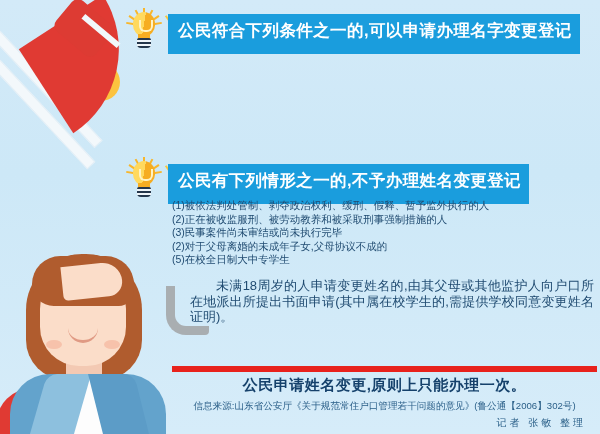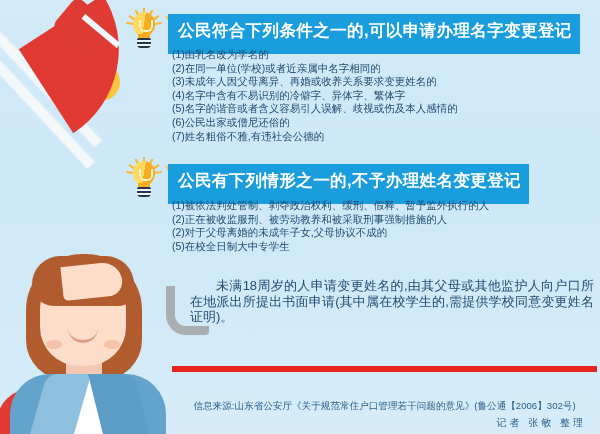--- a/index.html
+++ b/index.html
@@ -240,47 +240,40 @@
     <div class="neck"></div>
     <div class="cap">
         <i style="top:2px"></i>
         <i style="top:6px"></i>
       </div>
   </div>
 
   <div class="banner-tick" style="left:164px; top:18px;"></div>
   <div class="banner" style="left:168px; top:14px;">公民符合下列条件之一的,可以申请办理名字变更登记</div>
 
-  <div class="list" style="left:172px; top:48px;">
-    <div>(1)由乳名改为学名的</div>
-    <div>(2)在同一单位(学校)或者近亲属中名字相同的</div>
-    <div>(3)未成年人因父母离异、再婚或收养关系要求变更姓名的</div>
-    <div>(4)名字中含有不易识别的冷僻字、异体字、繁体字</div>
-    <div>(5)名字的谐音或者含义容易引人误解、歧视或伤及本人感情的</div>
-    <div>(6)公民出家或僧尼还俗的</div>
-    <div>(7)姓名粗俗不雅,有违社会公德的</div>
-  </div>
 
   <div class="banner-tick" style="left:164px; top:168px;"></div>
   <div class="banner" style="left:168px; top:164px;">公民有下列情形之一的,不予办理姓名变更登记</div>
 
   <div class="list" style="left:172px; top:199px;">
     <div>(1)被依法判处管制、剥夺政治权利、缓刑、假释、暂予监外执行的人</div>
     <div>(2)正在被收监服刑、被劳动教养和被采取刑事强制措施的人</div>
+    <div>(3)民事案件尚未审结或尚未执行完毕</div>
     <div>(2)对于父母离婚的未成年子女,父母协议不成的</div>
     <div>(5)在校全日制大中专学生</div>
   </div>
 
   <div class="quote-mark"></div>
 
   <div class="para" style="left:190px; top:278px;">
     <p>未满18周岁的人申请变更姓名的,由其父母或其他监护人向户口所在地派出所提出书面申请(其中属在校学生的,需提供学校同意变更姓名证明)。</p>
   </div>
 
   <div class="red-rule"></div>
+  <div class="conclusion">公民申请姓名变更,原则上只能办理一次。</div>
   <div class="source">信息来源:山东省公安厅《关于规范常住户口管理若干问题的意见》(鲁公通【2006】302号)</div>
   <div class="byline">记者 张敏 整理</div>
 
   <div class="woman">
     <div class="w-hair-back"></div>
     <div class="w-neck"></div>
     <div class="w-body"></div>
     <div class="w-shirt"></div>
     <div class="w-lapel-l"></div>
     <div class="w-lapel-r"></div>

